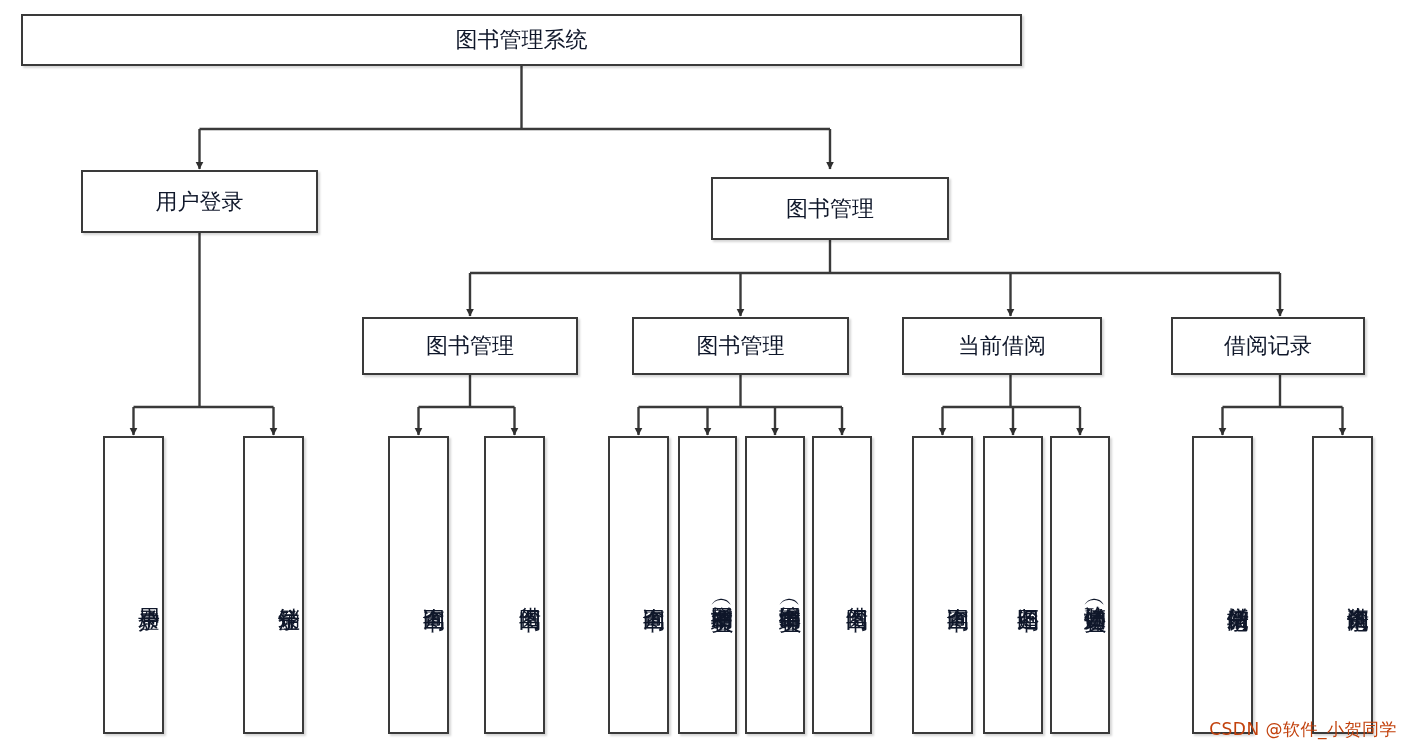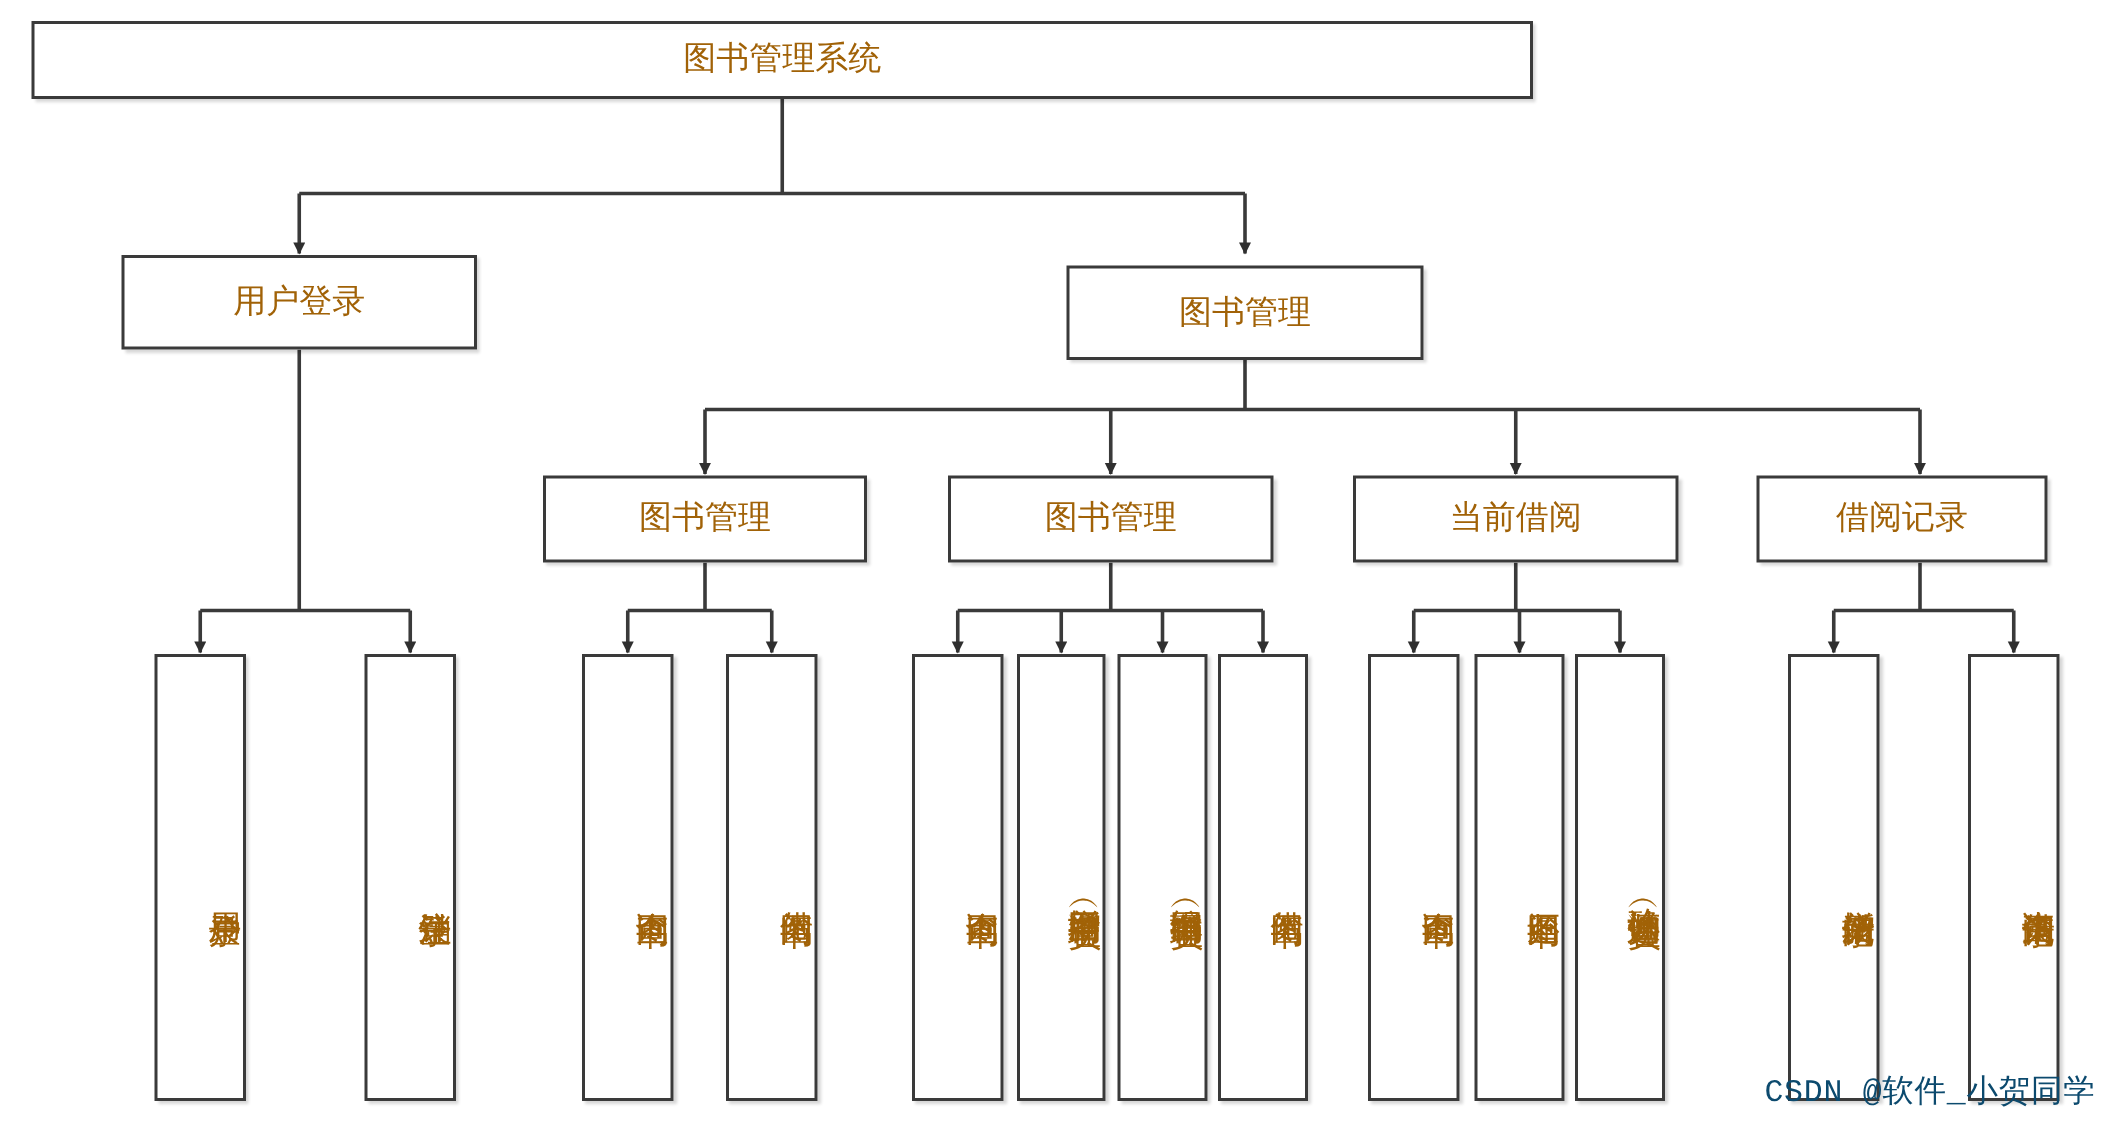--- a/index.html
+++ b/index.html
@@ -22,21 +22,21 @@
     left: 0;
     top: 0;
     width: 1405px;
     height: 747px;
   }
   .node {
     position: absolute;
     box-sizing: border-box;
     border: 2px solid #3a3a3a;
     background: #ffffff;
-    color: #a16207;
+    color: #0f172a;
     box-shadow: 2px 2px 2px rgba(0,0,0,0.16);
     display: flex;
     align-items: center;
     justify-content: center;
     text-align: center;
     line-height: 1.16;
   }
   .node.h {
     font-size: 22px;
   }
@@ -51,26 +51,25 @@
   }
   .node.v .label {
     writing-mode: vertical-rl;
     text-orientation: upright;
     white-space: nowrap;
   }
   #watermark {
     position: absolute;
     right: 8px;
     bottom: 6px;
-    font-size: 21px;
-    color: #0c4a6e;
+    font-size: 17px;
+    color: #c2410c;
     letter-spacing: 0.5px;
     white-space: nowrap;
     pointer-events: none;
-    font-family: Liberation Mono, monospace;
   }
 </style>
 </head>
 <body>
 
 <div id="canvas">
   <svg id="edges" viewBox="0 0 1405 747" width="1405" height="747" xmlns="http://www.w3.org/2000/svg">
     <defs>
       <marker id="arrowhead" markerWidth="9" markerHeight="9" refX="7.4" refY="4" orient="auto" markerUnits="userSpaceOnUse">
         <path d="M0,0 L8,4 L0,8 z" fill="#2f2f2f"></path>
@@ -121,21 +120,21 @@
       </div>
       <div class="node h" id="node-bookmgmt" style="left: 711px; top: 177px; width: 238px; height: 63px;">
         <span class="label">图书管理</span>
       </div>
       <div class="node h" id="node-newbooks" style="left: 362px; top: 317px; width: 216px; height: 58px;">
         <span class="label">图书管理</span>
       </div>
       <div class="node h" id="node-borrow" style="left: 632px; top: 317px; width: 217px; height: 58px;">
         <span class="label">图书管理</span>
       </div>
-      <div class="node h" id="node-current" style="left: 902px; top: 317px; width: 217px; height: 58px;">
+      <div class="node h" id="node-current" style="left: 902px; top: 317px; width: 200px; height: 58px;">
         <span class="label">当前借阅</span>
       </div>
       <div class="node h" id="node-records" style="left: 1171px; top: 317px; width: 194px; height: 58px;">
         <span class="label">借阅记录</span>
       </div>
       <div class="node v" id="node-l-login" style="left: 103px; top: 436px; width: 61px; height: 298px;">
         <span class="label">用户登录</span>
       </div>
       <div class="node v" id="node-l-logout" style="left: 243px; top: 436px; width: 61px; height: 298px;">
         <span class="label">注销登录</span>

